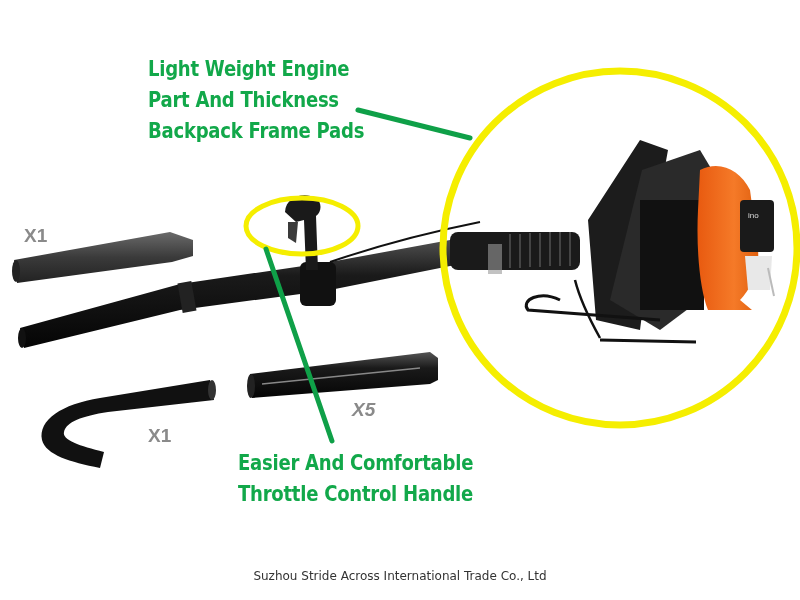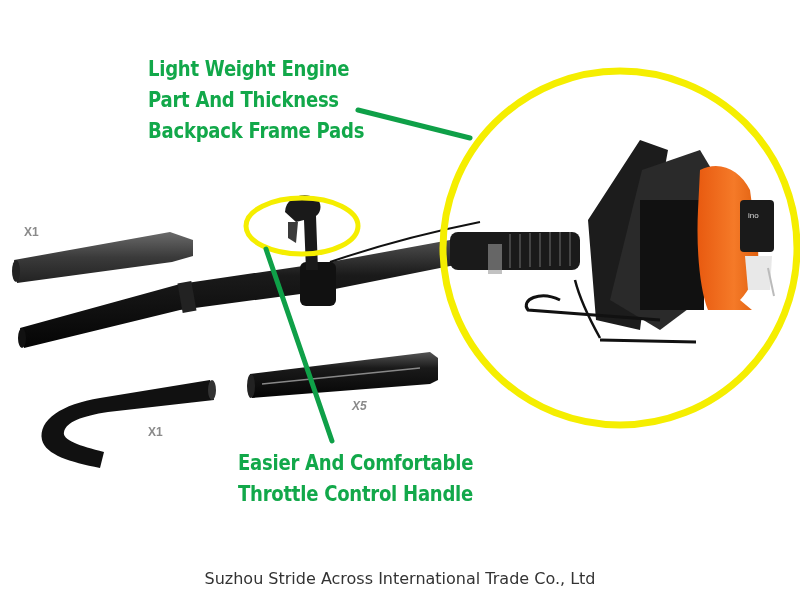--- a/index.html
+++ b/index.html
@@ -9,26 +9,26 @@
   }
   .canvas { position: absolute; left: 0; top: 0; width: 647px; height: 600px; }
   .callout {
     position: absolute; color: #12a84a; font-weight: bold;
     font-family: "DejaVu Sans", sans-serif; font-size: 21px; line-height: 31px;
     letter-spacing: -0.3px; transform: scaleX(0.86); transform-origin: left top;
     white-space: nowrap;
   }
   .callout div { display: block; }
   .qty {
-    position: absolute; color: #8a8a8a; font-weight: bold; font-size: 12px;
+    position: absolute; color: #8a8a8a; font-weight: bold; font-size: 19px;
     font-family: "Liberation Sans", sans-serif;
   }
   .footer {
     position: absolute; left: 0; width: 800px; top: 569px; text-align: center;
-    font-size: 16px; color: #333; font-family: "DejaVu Sans", sans-serif;
+    font-size: 12px; color: #333; font-family: "DejaVu Sans", sans-serif;
   }
 </style>
 </head>
 <body>
 
 <div class="canvas">
   <svg width="800" height="600" viewBox="0 0 800 600">
     <defs>
       <linearGradient id="tube" x1="0" y1="0" x2="0" y2="1">
         <stop offset="0" stop-color="#555"></stop>

